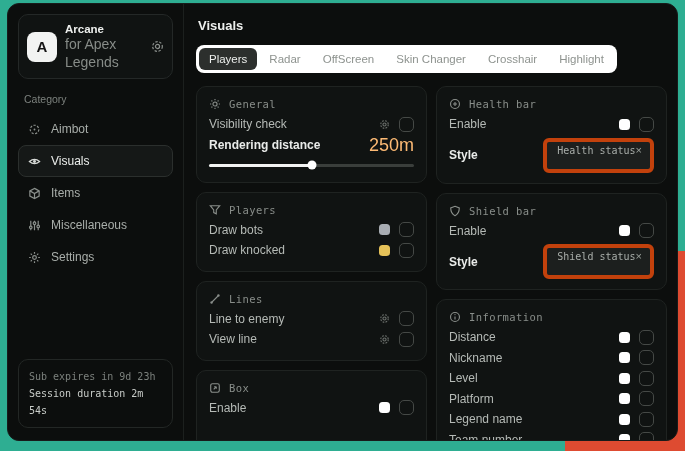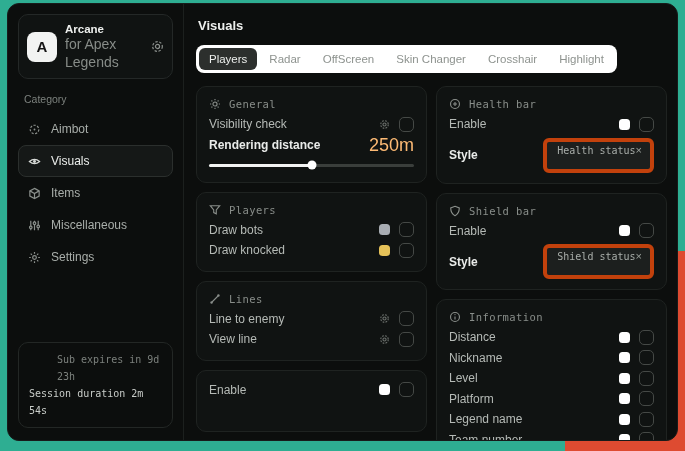--- a/index.html
+++ b/index.html
@@ -30,21 +30,21 @@
 
   .nav { display:flex; flex-direction:column; gap:0; }
   .nav-item { display:flex; align-items:center; gap:10px; padding:8px 9px;
     border-radius:8px; color:#A9AEAA; font-size:12px; border:1px solid transparent; }
   .nav-item .ic { display:flex; color:#8A8F8B; }
   .nav-item.selected { background:#15181-7; background:#151817; border-color:#2B2F2D; color:#ECEEEC; }
   .nav-item.selected .ic { color:#D7DAD7; }
 
   .side-footer { margin-top:auto; border:1px solid #232725; border-radius:10px;
     padding:8px 10px; font-family:"DejaVu Sans Mono", monospace; font-size:10px; line-height:1.7; }
-  .side-footer .l1 { color:#7C817D;margin-left:28px; }
+  .side-footer .l1 { color:#7C817D; }
   .side-footer .l2 { color:#C9CDC9; }
 
   
   .main { flex:1; padding:12px 10px 0 12px; overflow:hidden; display:flex; flex-direction:column; }
   .page-title { color:#EDEFED; font-size:13px; font-weight:bold; margin:2px 0 12px 2px; }
 
   .tabs { display:inline-flex; align-self:flex-start; background:#ffffff; border-radius:8px;
     padding:3px; gap:2px; }
   .tab { padding:5px 10px; font-size:11.5px; color:#8E938F; border-radius:6px; white-space:nowrap; }
   .tab.selected { background:#2C2F2D; color:#EDEFED; }
@@ -266,20 +266,29 @@
                   <circle cx="7" cy="7" r="2"></circle>
                     <circle cx="7" cy="7" r="4.8" stroke-dasharray="2.2 1.6"></circle>
                 </svg>
               </span>
               <span class="checkbox"></span>
             </span>
           </div>
         </div>
 
         <div class="card">
+          <div class="card-hd">
+            <span class="ic">
+              <svg width="12" height="12" viewBox="0 0 14 14" fill="none" stroke="currentColor" stroke-width="1.3">
+                <rect x="2" y="2" width="10" height="10" rx="2"></rect>
+                  <path d="M5.5 8.5 8.5 5.5 M8.5 5.5 H6 M8.5 5.5 V8"></path>
+              </svg>
+            </span>
+            <span>Box</span>
+          </div>
           <div class="row">
             <span class="row-label">Enable</span>
             <span class="ctrls">
               <span class="swatch" style="background: rgb(255, 255, 255);"></span>
               <span class="checkbox"></span>
             </span>
           </div>
           <div class="row">
             
             

